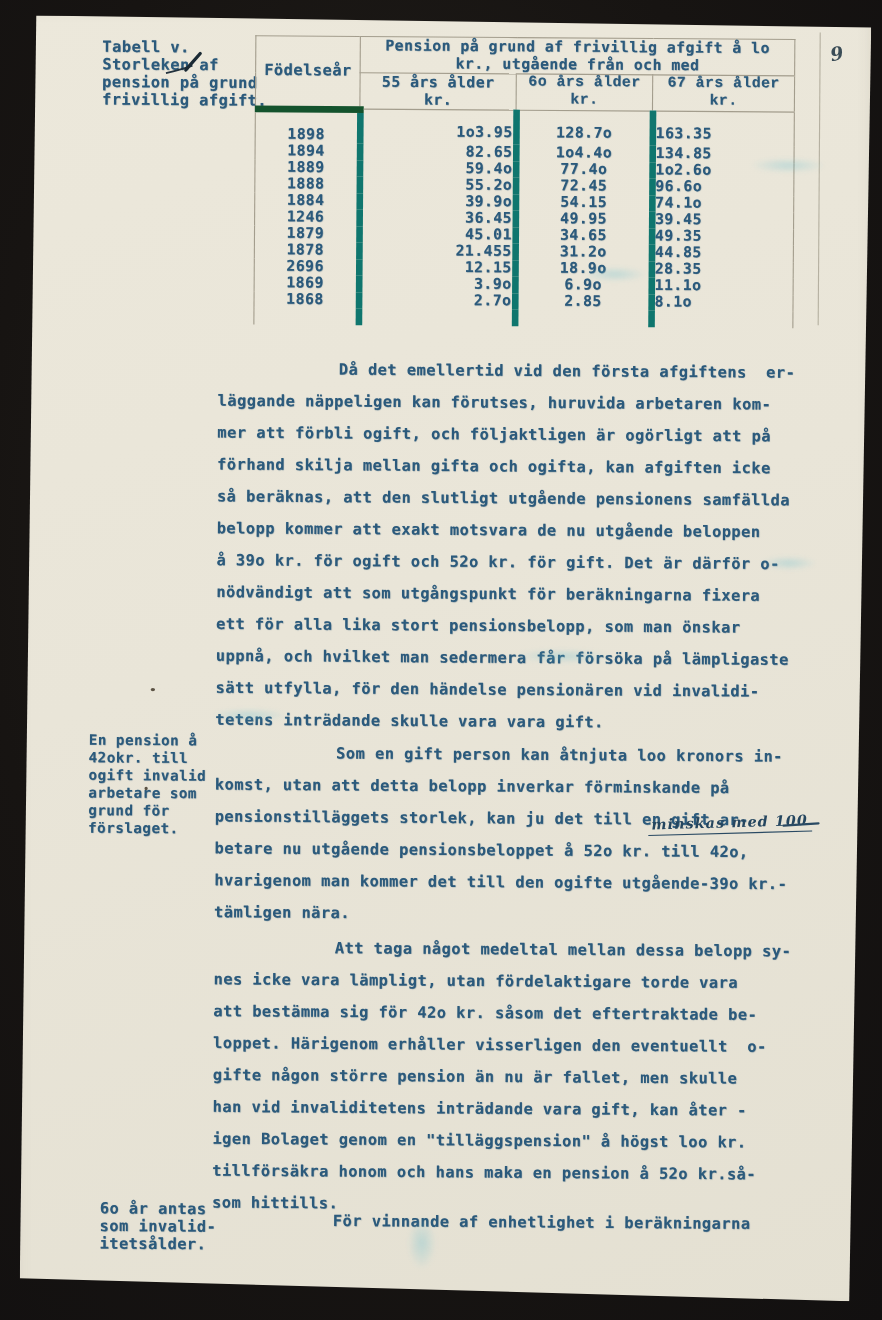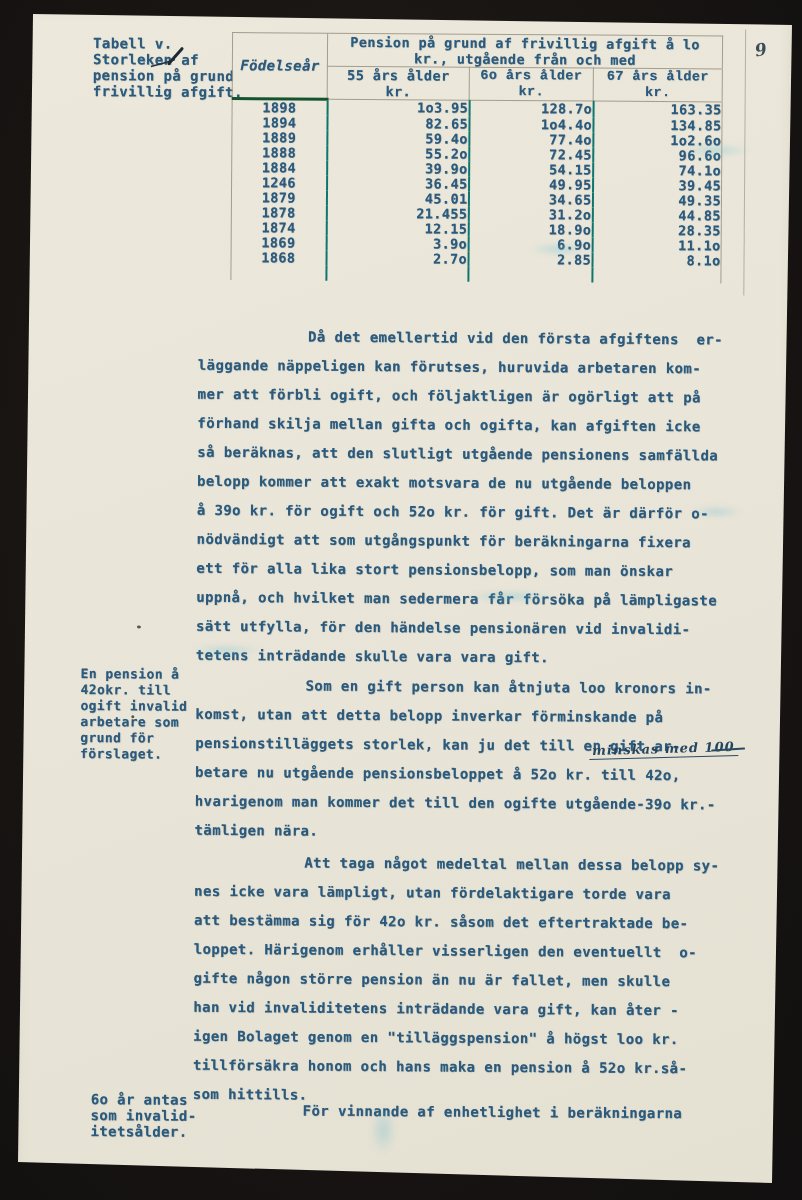--- a/index.html
+++ b/index.html
@@ -44,31 +44,31 @@
     position:absolute;left:232px;top:32px;width:490px;
     border-collapse:collapse;table-layout:fixed;
     border:1px solid #a39d8d;border-bottom:none;
     font-size:13.5px;
   }
   table.pension th, table.pension td{
     font-weight:bold;padding:0;color:#2b5a7c;
     text-shadow:0.4px 0.4px 0.7px rgba(38,80,112,.55);
     letter-spacing:0.4px;white-space:pre-line;
   }
-  th.year-head{border-right:1px solid #a39d8d;border-bottom:3px solid #14532d;text-align:center;font-size:14px;font-style:italic;}
+  th.year-head{border-right:1px solid #a39d8d;border-bottom:6px solid #14532d;text-align:center;font-size:14px;}
   th.span-head{border-bottom:1px solid #a39d8d;text-align:center;line-height:16px;height:32px;vertical-align:middle;}
   tr.subrow th{border-bottom:1px solid #a39d8d;text-align:center;line-height:16px;height:32px;vertical-align:middle;}
   tr.subrow th + th{border-left:1px solid #a39d8d;font-family:Liberation Mono, monospace;}
   tbody td{line-height:15px;vertical-align:top;}
-  tbody td + td{border-left:2px solid #0f766e;}
-  tbody tr.first td{}
+  tbody td + td{border-left:6px solid #0f766e;}
+  tbody tr.first td{padding-top:13px;}
   td.yr{text-align:center;}
   td.v1{text-align:right;padding-right:64px;}
-  td.v2{text-align:right;padding-right:43px;}
-  td.v3{text-align:right;padding-right:49px;}
+  td.v2{text-align:center;padding-right:43px;}
+  td.v3{text-align:left;padding-right:49px;}
   tr.ext td{height:15px;}
   .rule-extra{
     position:absolute;left:745px;top:26px;width:1px;height:266px;
     background:#a8a292;opacity:.8;
   }
   .pagenum{
     position:absolute;left:755px;top:36px;
     font-family:"DejaVu Serif", serif;font-style:italic;font-weight:bold;
     font-size:17px;color:#3a4c56;transform:rotate(-10deg);
   }
@@ -185,21 +185,21 @@
           <td class="v2">34.65</td>
           <td class="v3">49.35</td>
       </tr>
       <tr>
         <td class="yr">1878</td>
           <td class="v1">21.455</td>
           <td class="v2">31.2o</td>
           <td class="v3">44.85</td>
       </tr>
       <tr>
-        <td class="yr">1874</td>
+        <td class="yr">2696</td>
           <td class="v1">12.15</td>
           <td class="v2">18.9o</td>
           <td class="v3">28.35</td>
       </tr>
       <tr>
         <td class="yr">1869</td>
           <td class="v1">3.9o</td>
           <td class="v2">6.9o</td>
           <td class="v3">11.1o</td>
       </tr>

